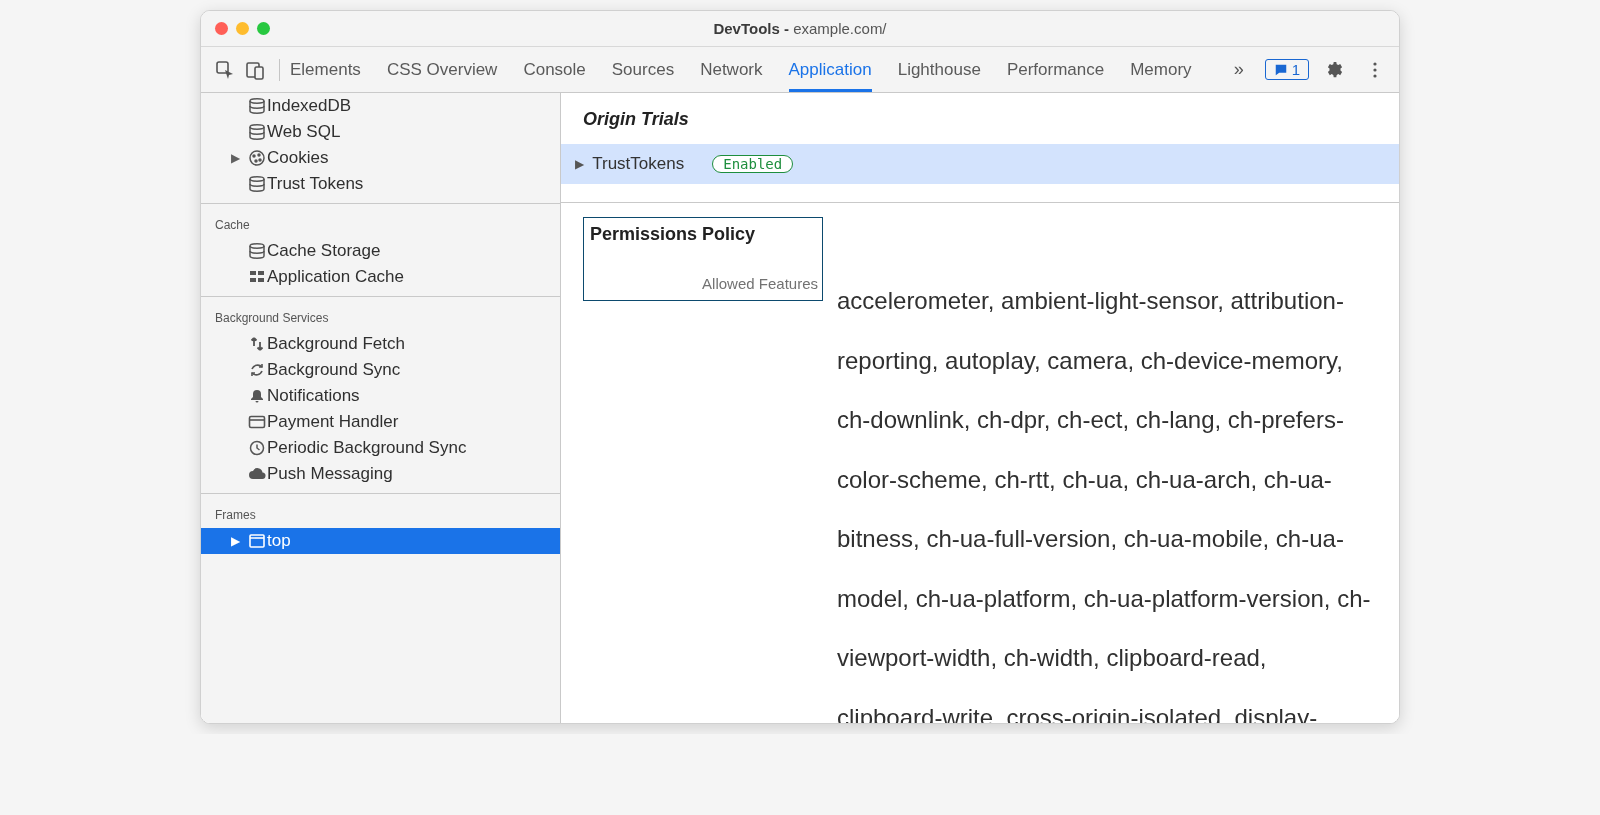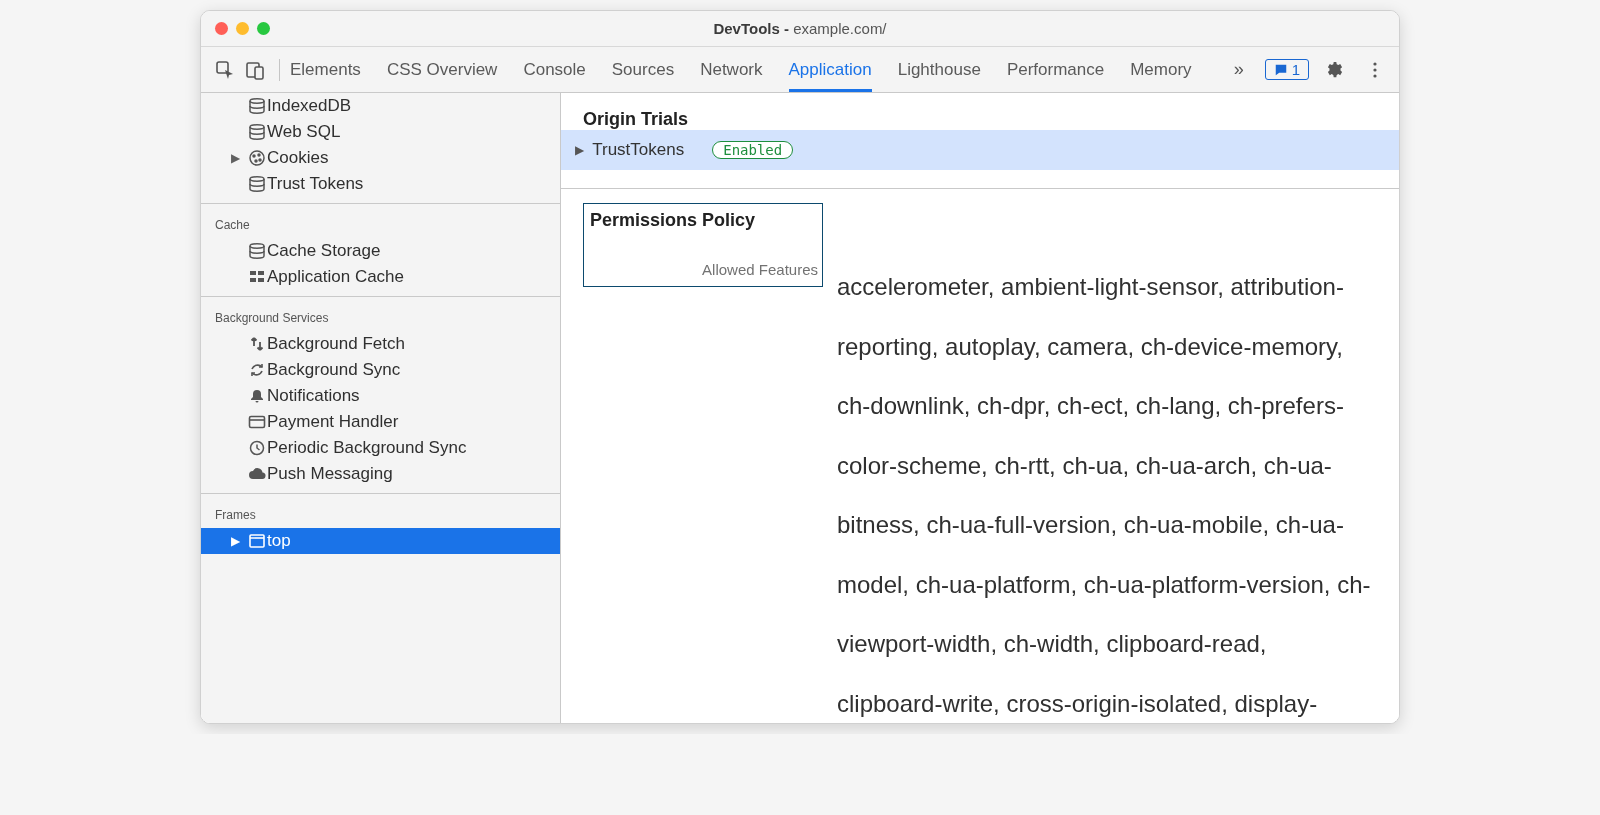--- a/index.html
+++ b/index.html
@@ -153,20 +153,22 @@
     overflow-y: auto;
     padding-bottom: 20px;
   }
   .section {
     padding: 16px 22px 0;
   }
   .section h3 {
     font-size: 18px;
     font-weight: 700;
     color: #222;
+    margin-bottom: 14px;
+    font-style: italic;
   }
   .trial-row {
     background: #d3e3fd;
     padding: 10px 14px;
     font-size: 17px;
     display: flex;
     align-items: center;
     gap: 8px;
     color: #333;
   }

